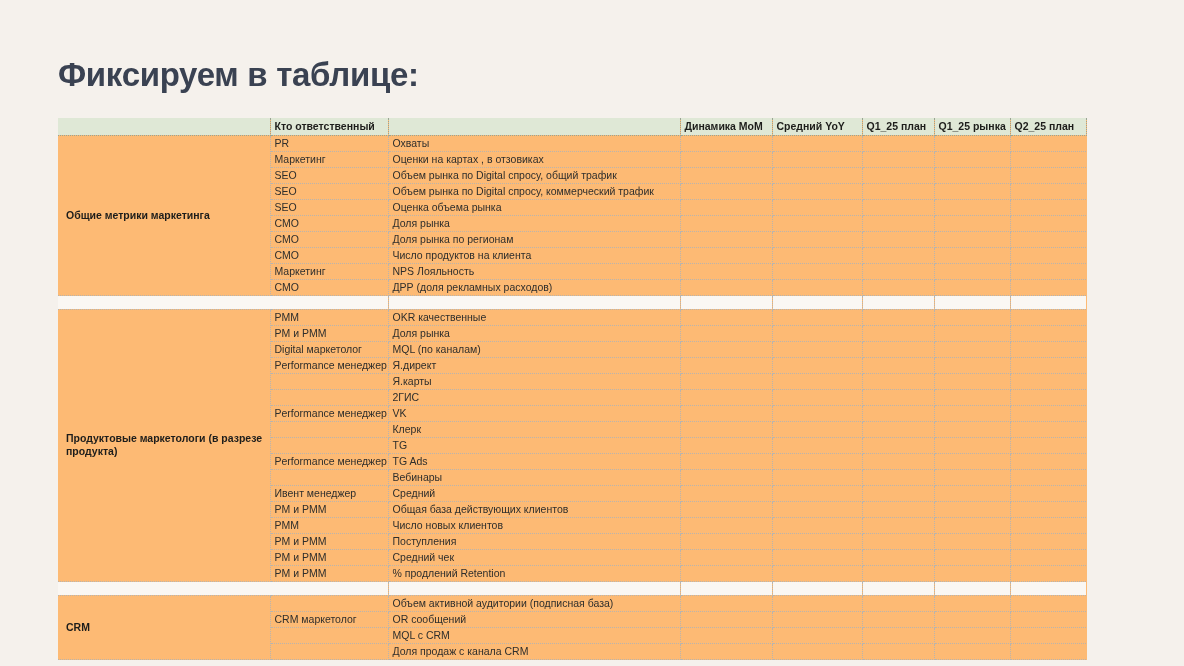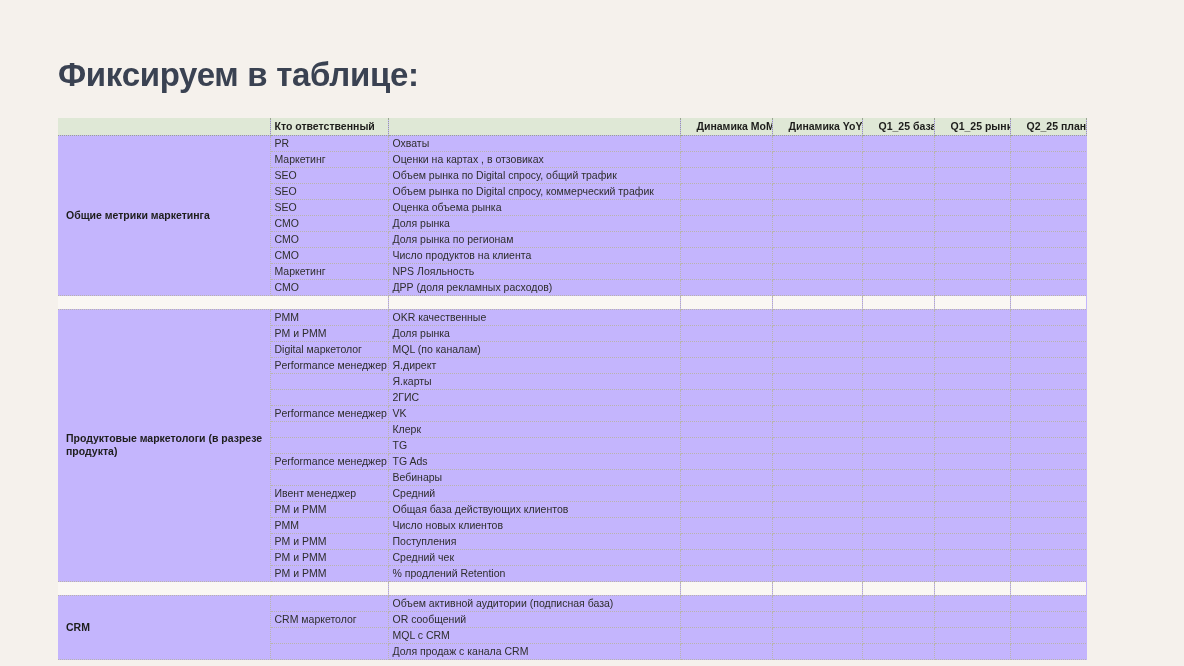--- a/index.html
+++ b/index.html
@@ -29,21 +29,21 @@
   #table-wrap {
     position: absolute;
     left: 58px;
     top: 118px;
     width: 1028px;
   }
   table.metrics {
     border-collapse: collapse;
     table-layout: fixed;
     width: 1028px;
-    background: #c4b5fd;
+    background: #fdba74;
   }
   table.metrics col.c-group   { width: 212px; }
   table.metrics col.c-resp    { width: 118px; }
   table.metrics col.c-metric  { width: 292px; }
   table.metrics col.c-mom     { width: 92px; }
   table.metrics col.c-yoy     { width: 90px; }
   table.metrics col.c-q1p     { width: 72px; }
   table.metrics col.c-q1f     { width: 76px; }
   table.metrics col.c-q2p     { width: 76px; }
 
@@ -68,21 +68,21 @@
     color: #1d1d1b;
     height: 17px;
     border-right: 1px dotted #9aa492;
     border-bottom: 1px dotted #9aa492;
     text-align: left;
   }
   table.metrics tr.head th.blank-left {
     border-right: 1px dotted #9aa492;
     border-left: none;
   }
-  table.metrics tr.head th.num { text-align: left; padding-left: 16px; }
+  table.metrics tr.head th.num { text-align: left; padding-left: 4px; }
   table.metrics td.group-cell {
     font-weight: 700;
     font-size: 10.5px;
     color: #1d1d1b;
     padding-left: 8px;
     white-space: normal;
     line-height: 13px;
     vertical-align: middle;
     border-bottom: 1px dotted #b9b4ad;
   }
@@ -115,22 +115,22 @@
           <col class="c-q1p">
         <col class="c-q1f">
           <col class="c-q2p">
       </colgroup>
       <thead>
         <tr class="head">
           <th class="blank-left first-col"></th>
           <th>Кто ответственный</th>
           <th></th>
           <th class="num">Динамика MoM</th>
-          <th class="num">Динамика YoY</th>
-          <th class="num">Q1_25 база</th>
+          <th class="num">Средний YoY</th>
+          <th class="num">Q1_25 план</th>
           <th class="num">Q1_25 рынка</th>
           <th class="num last-col">Q2_25 план</th>
         </tr>
       </thead>
       <tbody id="table-body">
           <tr>
             <td class="group-cell first-col" rowspan="10">Общие метрики маркетинга</td>
             <td>PR</td>
             <td>Охваты</td>
             <td class="empty"></td>

